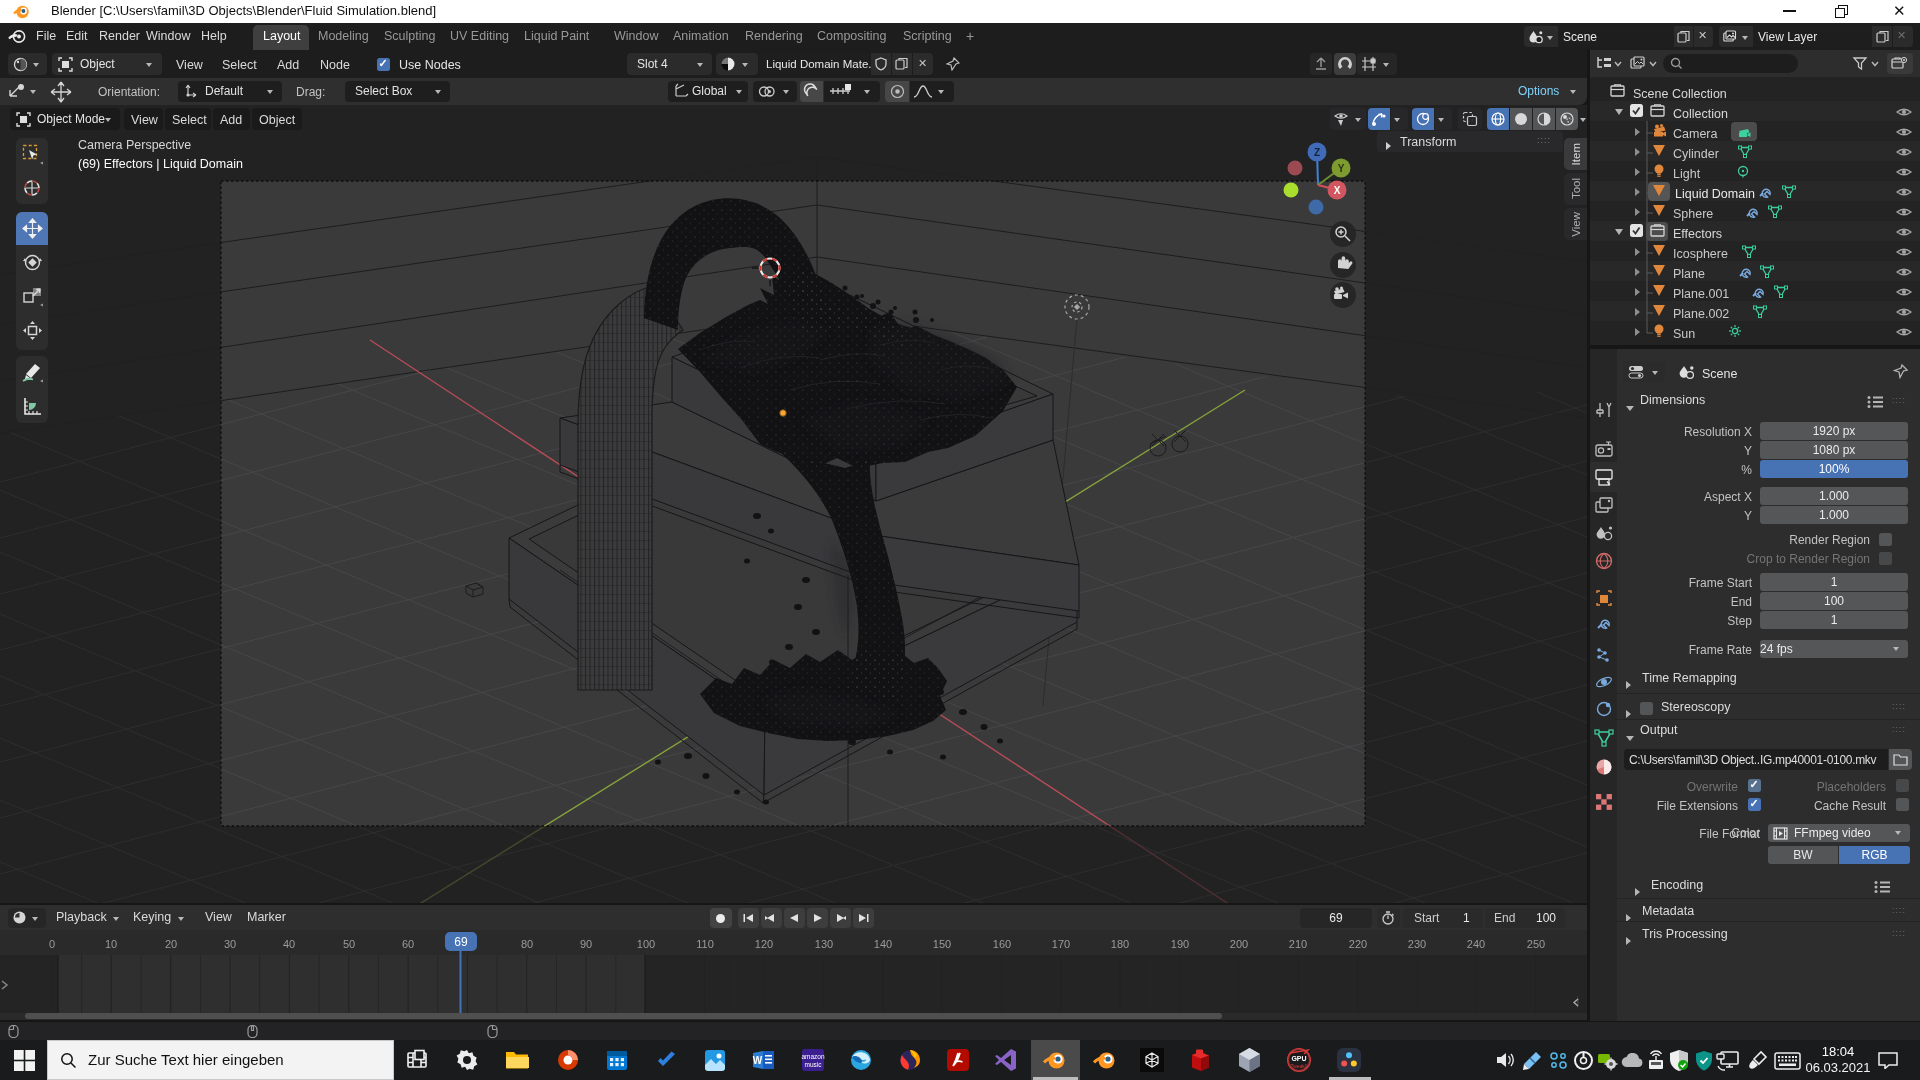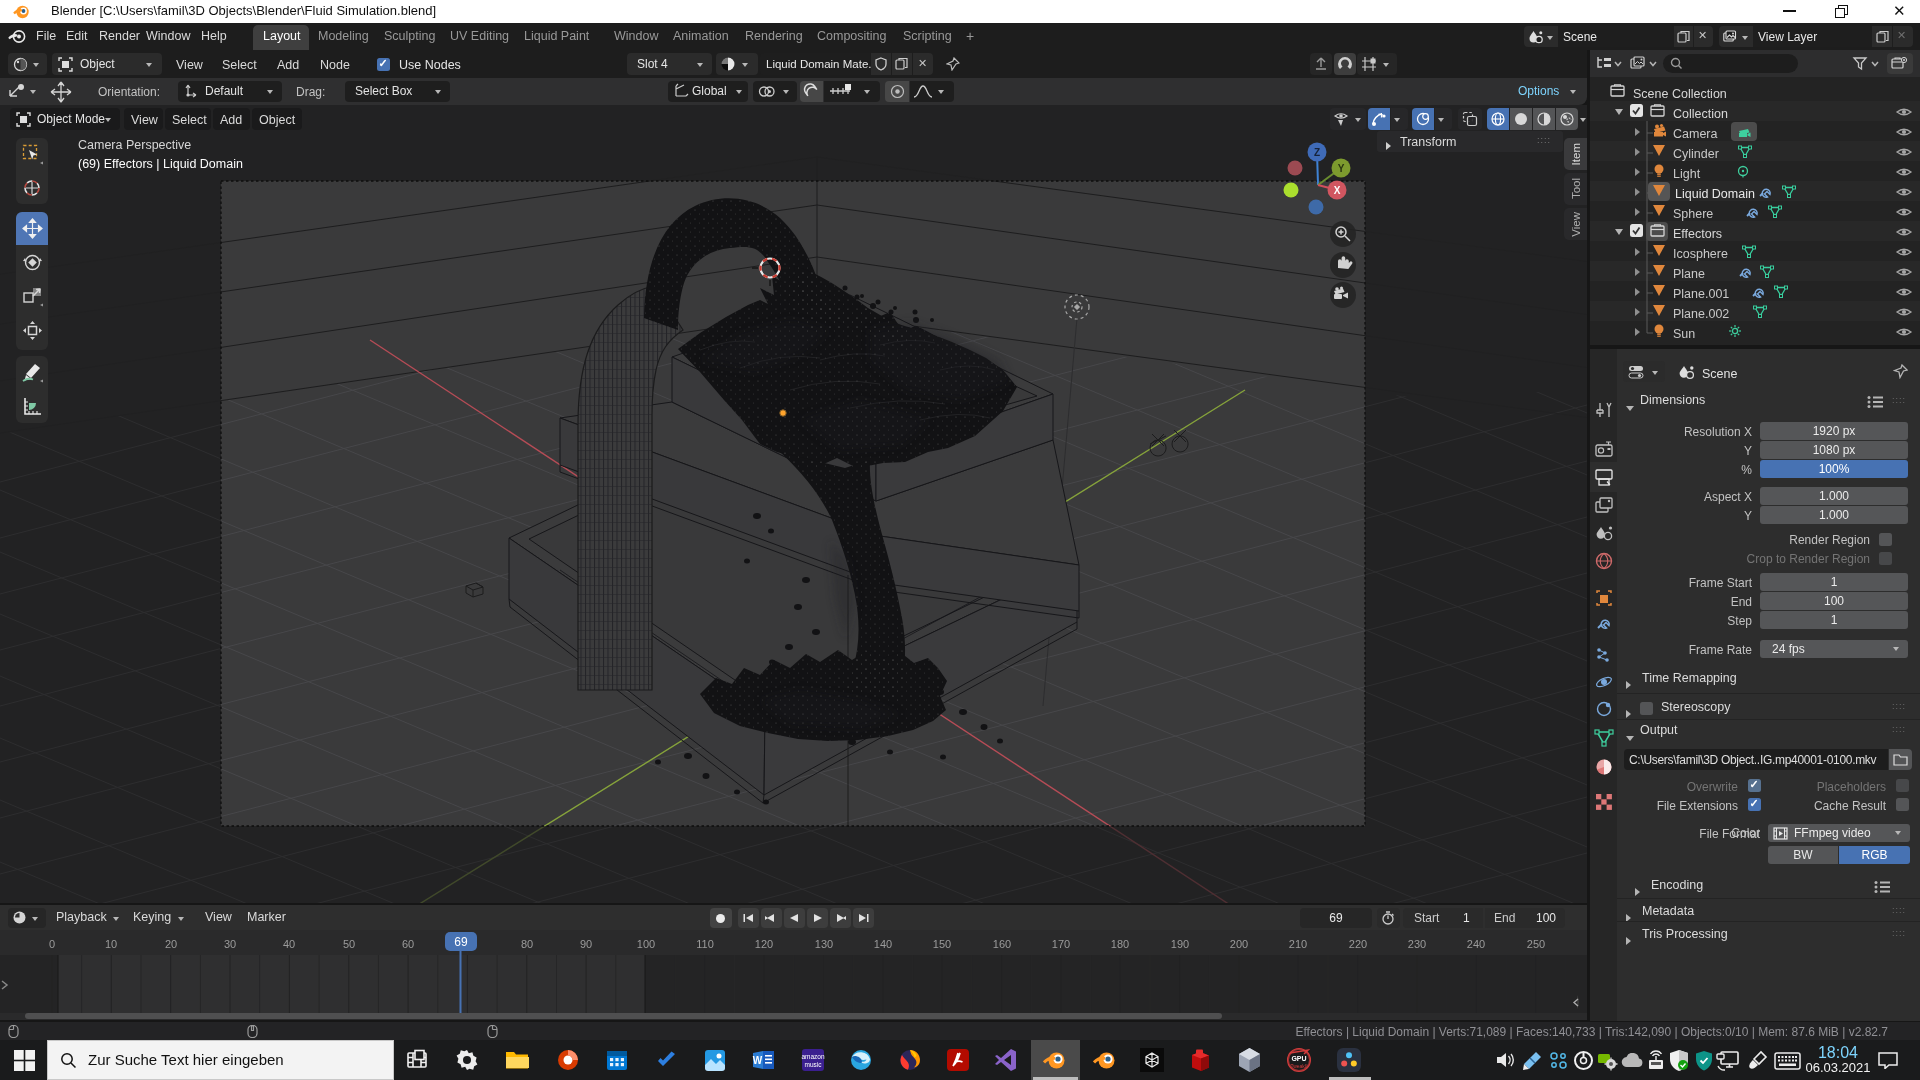--- a/index.html
+++ b/index.html
@@ -873,21 +873,21 @@
   <div class="chk" style="left:289px;top:184px"></div>
   <div class="lbl" style="left:0;top:203px;width:280px;text-align:right;color:#747474">Crop to Render Region</div>
   <div class="chk" style="left:289px;top:203px;background:#47484a"></div>
   <div class="lbl" style="left:0;top:227px;width:162px;text-align:right">Frame Start</div>
   <div class="fld" style="left:170px;top:224px;width:148px">1</div>
   <div class="lbl" style="left:0;top:246px;width:162px;text-align:right">End</div>
   <div class="fld" style="left:170px;top:243px;width:148px">100</div>
   <div class="lbl" style="left:0;top:265px;width:162px;text-align:right">Step</div>
   <div class="fld" style="left:170px;top:262px;width:148px">1</div>
   <div class="lbl" style="left:0;top:294px;width:162px;text-align:right">Frame Rate</div>
-  <div class="fld" style="left:170px;top:291px;width:148px;text-align:left;padding-left:12px">24 fps</div>
+  <div class="fld" style="left:170px;top:291px;width:148px;text-align:left;">24 fps</div>
   <div class="t caret" style="left:303px;top:298px"></div>
   <div class="t" style="left:36px;top:326px"><span class="arr r"></span></div>
   <div class="hdrtxt" style="left:52px;top:322px">Time Remapping</div>
   <div class="t" style="left:27px;top:344px;width:303px;height:1px;background:#232323"></div>
 
   <div class="t" style="left:36px;top:355px"><span class="arr r"></span></div>
   <div class="chk" style="left:50px;top:353px"></div>
   <div class="hdrtxt" style="left:71px;top:351px">Stereoscopy</div>
   <div class="grip" style="left:302px;top:352px">::::</div>
   <div class="t" style="left:27px;top:370px;width:303px;height:1px;background:#232323"></div>
@@ -1040,21 +1040,20 @@
   <svg class="t" style="left:8px;top:3px" width="500" height="13" viewBox="0 0 500 13">
     <g fill="none" stroke="#9a9a9a" stroke-width="1.2">
       <rect x="1" y="0.5" width="9" height="12" rx="4"></rect>
         <path d="M5.5,0.5 v4 M1,4.5 h4.5"></path>
       <rect x="240" y="0.5" width="9" height="12" rx="4"></rect>
         <path d="M243.5,1 h2 v4.5 h-2 z"></path>
       <rect x="480" y="0.5" width="9" height="12" rx="4"></rect>
         <path d="M484.5,0.5 v4 M484.5,4.5 h4.5"></path>
     </g>
   </svg>
-  <div class="t" style="right:32px;top:3px;font-size:12px;color:#909095">Effectors | Liquid Domain | Verts:71,089 | Faces:140,733 | Tris:142,090 | Objects:0/10 | Mem: 87.6 MiB | v2.82.7</div>
 </div>
 
 <div class="abs" id="taskbar">
   <svg class="t" style="left:14px;top:10px" width="21" height="21" viewBox="0 0 21 21">
     <g fill="#f2f2f2">
         <rect x="0" y="0" width="9.7" height="9.7"></rect>
         <rect x="11.3" y="0" width="9.7" height="9.7"></rect>
     <rect x="0" y="11.3" width="9.7" height="9.7"></rect>
         <rect x="11.3" y="11.3" width="9.7" height="9.7"></rect>
       </g>
@@ -1256,18 +1255,18 @@
         <rect x="21" y="4" width="2" height="2"></rect>
     <rect x="4" y="7.5" width="2" height="2"></rect>
         <rect x="7.5" y="7.5" width="2" height="2"></rect>
         <rect x="11" y="7.5" width="2" height="2"></rect>
         <rect x="14.5" y="7.5" width="2" height="2"></rect>
         <rect x="18" y="7.5" width="2" height="2"></rect>
         <rect x="21" y="7.5" width="2" height="2"></rect>
     <rect x="5" y="11.5" width="17" height="2.5"></rect>
       </g>
   </svg>
-  <div class="t" style="left:1812px;top:4px;width:52px;text-align:center;font-size:16px;color:#7dd3fc">18:04</div>
+  <div class="t" style="left:1812px;top:4px;width:52px;text-align:center;font-size:13px;color:#ffffff">18:04</div>
   <div class="t" style="left:1798px;top:20px;width:80px;text-align:center;font-size:13px;color:#f2f2f2">06.03.2021</div>
   <svg class="t" style="left:1878px;top:11px" width="20" height="18" viewBox="0 0 20 18">
     <path d="M1,2 h18 v12 h-8 l-4,3.5 v-3.5 H1 z" fill="none" stroke="#ededed" stroke-width="1.5"></path>
   </svg>
 </div>
 
 </body></html>

